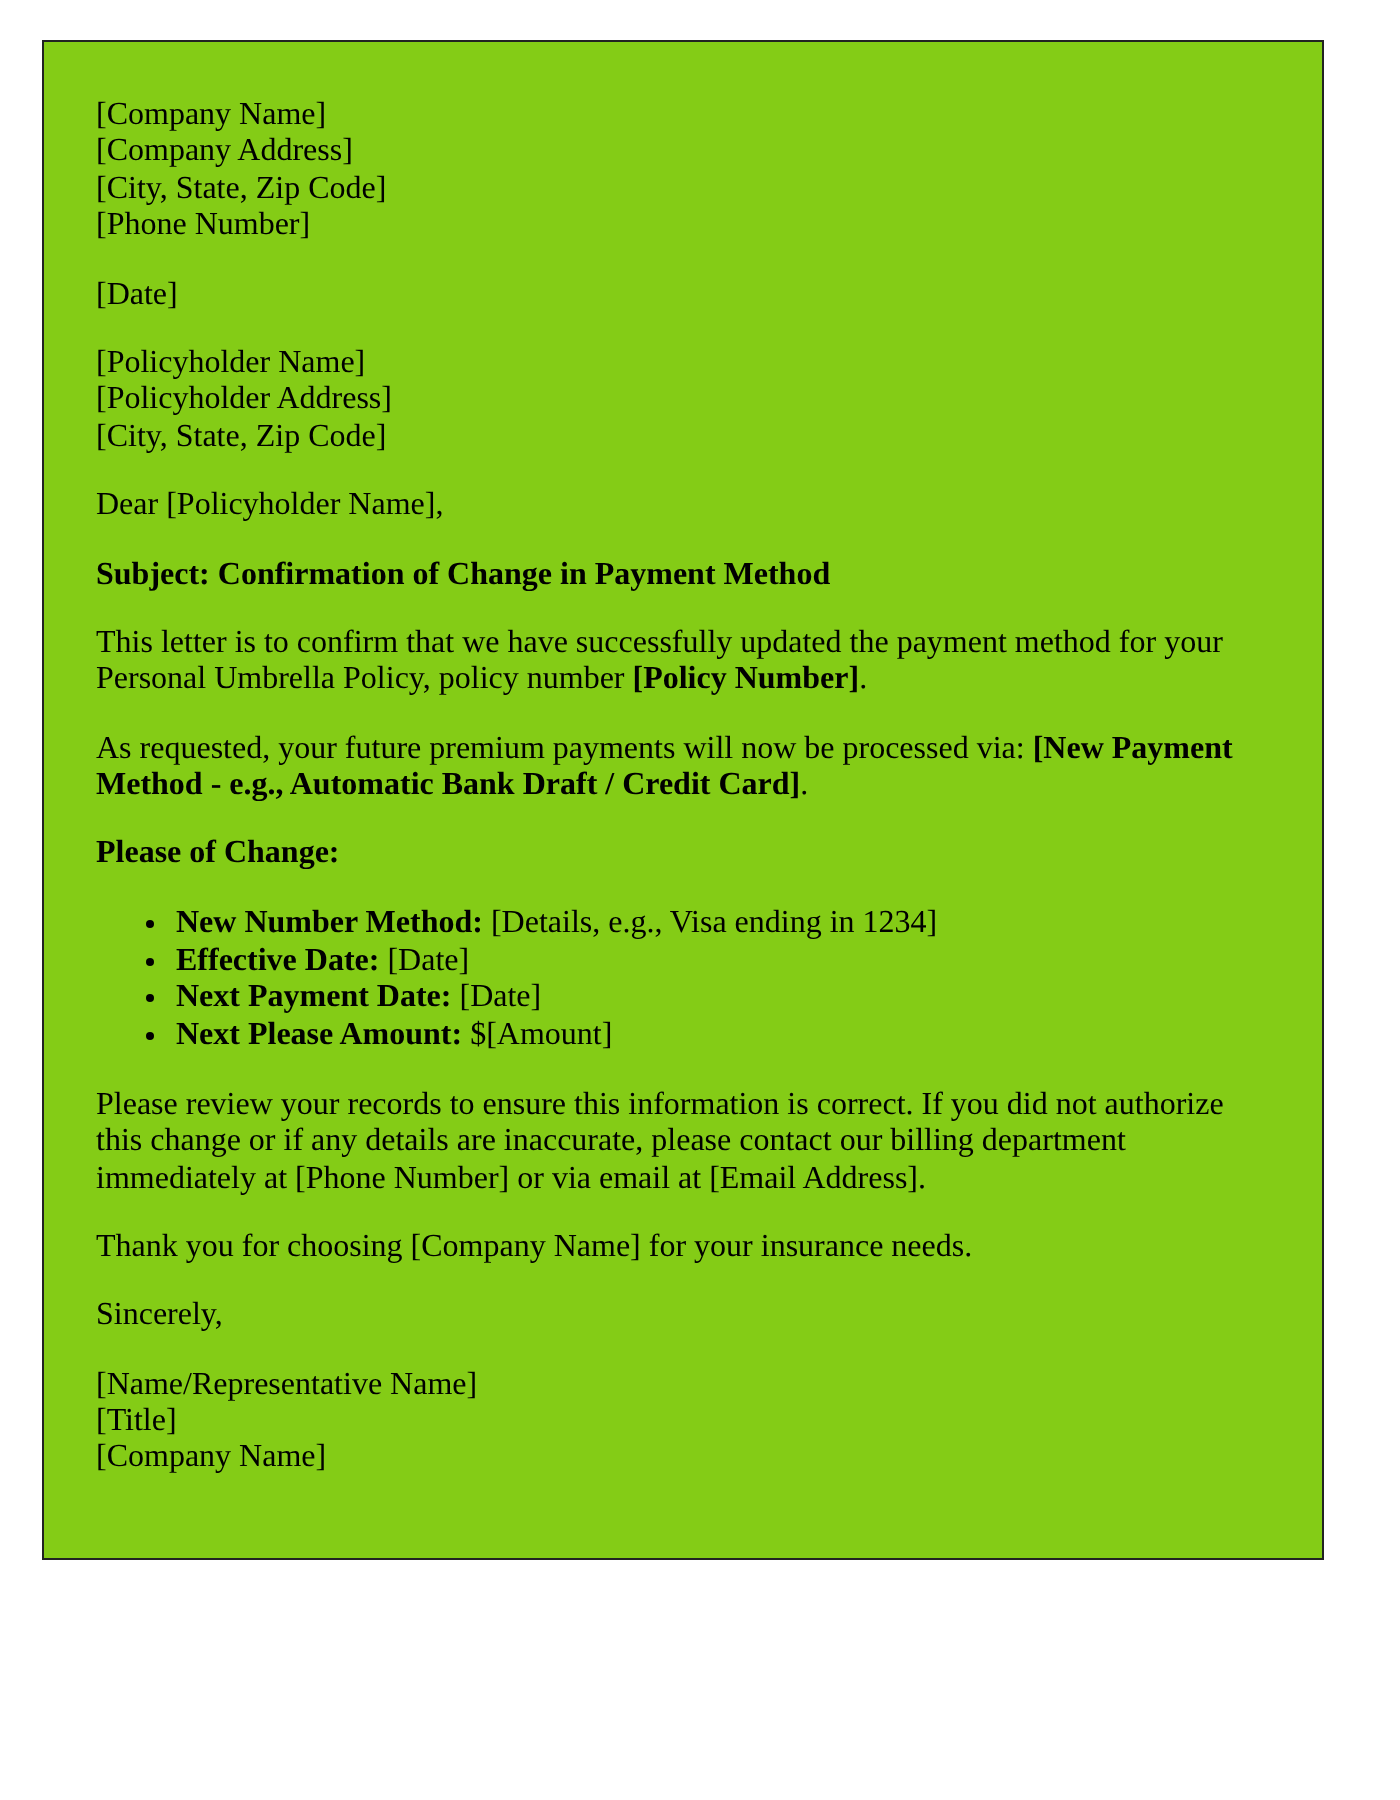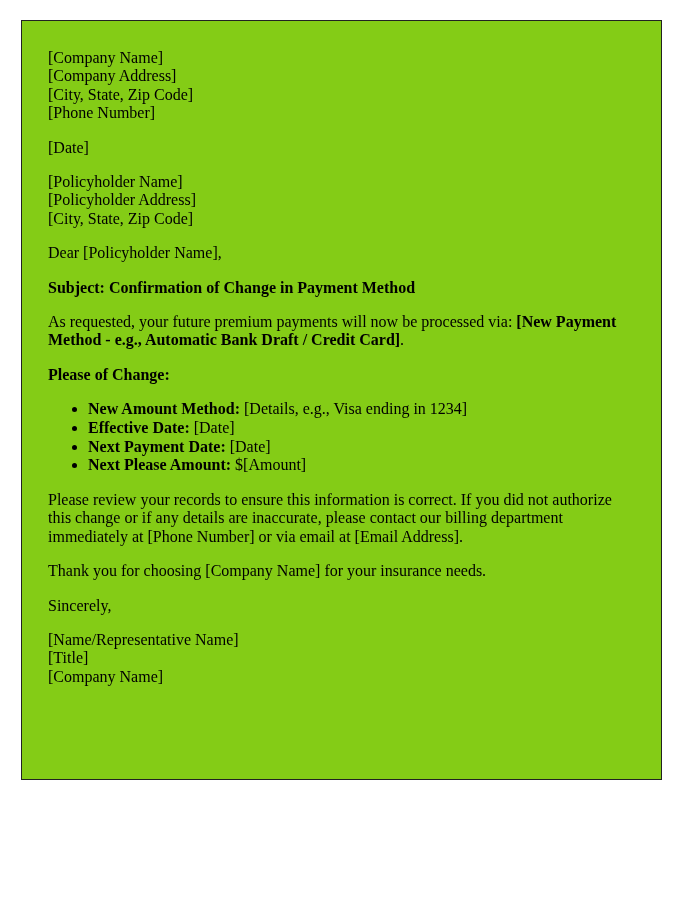--- a/index.html
+++ b/index.html
@@ -62,27 +62,28 @@
   <p>
     <span>[Policyholder Name]</span><br>
     <span>[Policyholder Address]</span><br>
     <span>[City, State, Zip Code]</span>
   </p>
 
   <p>Dear [Policyholder Name],</p>
 
   <p><b>Subject: Confirmation of Change in Payment Method</b></p>
 
+  <p><span>This letter is to confirm that we have successfully updated the payment method for your Personal Umbrella Policy, policy number </span><b>[Policy Number]</b><span>.</span></p>
 
   <p><span>As requested, your future premium payments will now be processed via: </span><b>[New Payment Method - e.g., Automatic Bank Draft / Credit Card]</b><span>.</span></p>
 
   <p><b>Please of Change:</b></p>
 
   <ul>
-    <li><b>New Amount Method:</b><span> [Details, e.g., Visa ending in 1234]</span></li>
+    <li><b>New Number Method:</b><span> [Details, e.g., Visa ending in 1234]</span></li>
     <li><b>Effective Date:</b><span> [Date]</span></li>
     <li><b>Next Payment Date:</b><span> [Date]</span></li>
     <li><b>Next Please Amount:</b><span> $[Amount]</span></li>
   </ul>
 
   <p>Please review your records to ensure this information is correct. If you did not authorize this change or if any details are inaccurate, please contact our billing department immediately at [Phone Number] or via email at [Email Address].</p>
 
   <p>Thank you for choosing [Company Name] for your insurance needs.</p>
 
   <p>Sincerely,</p>

